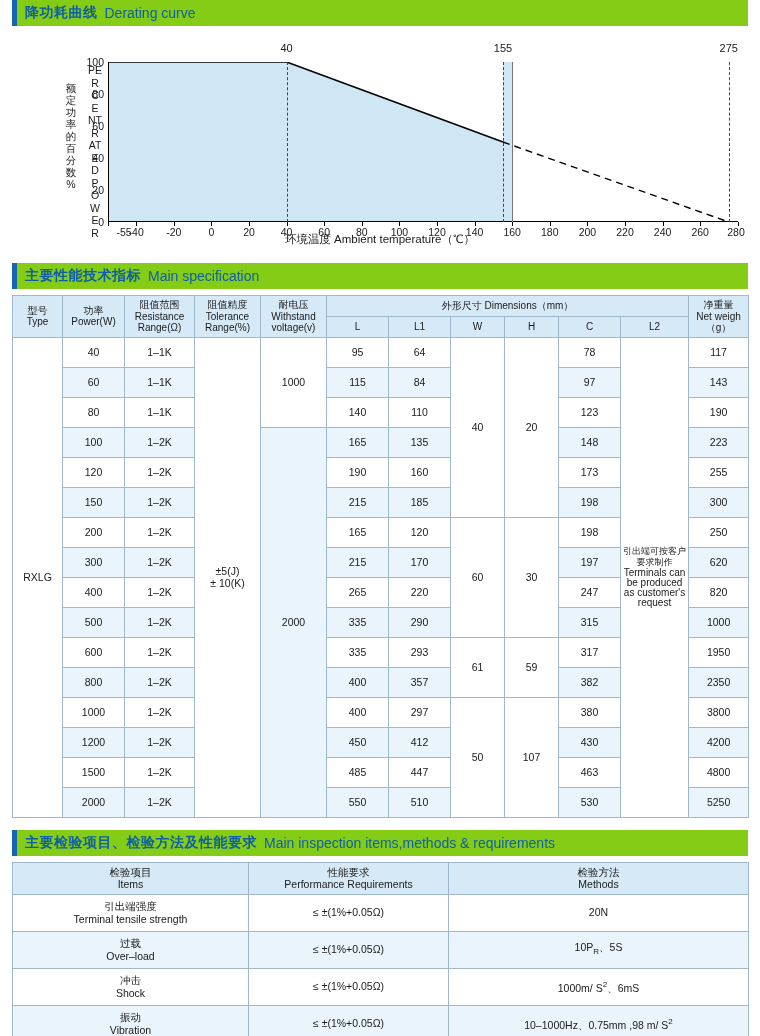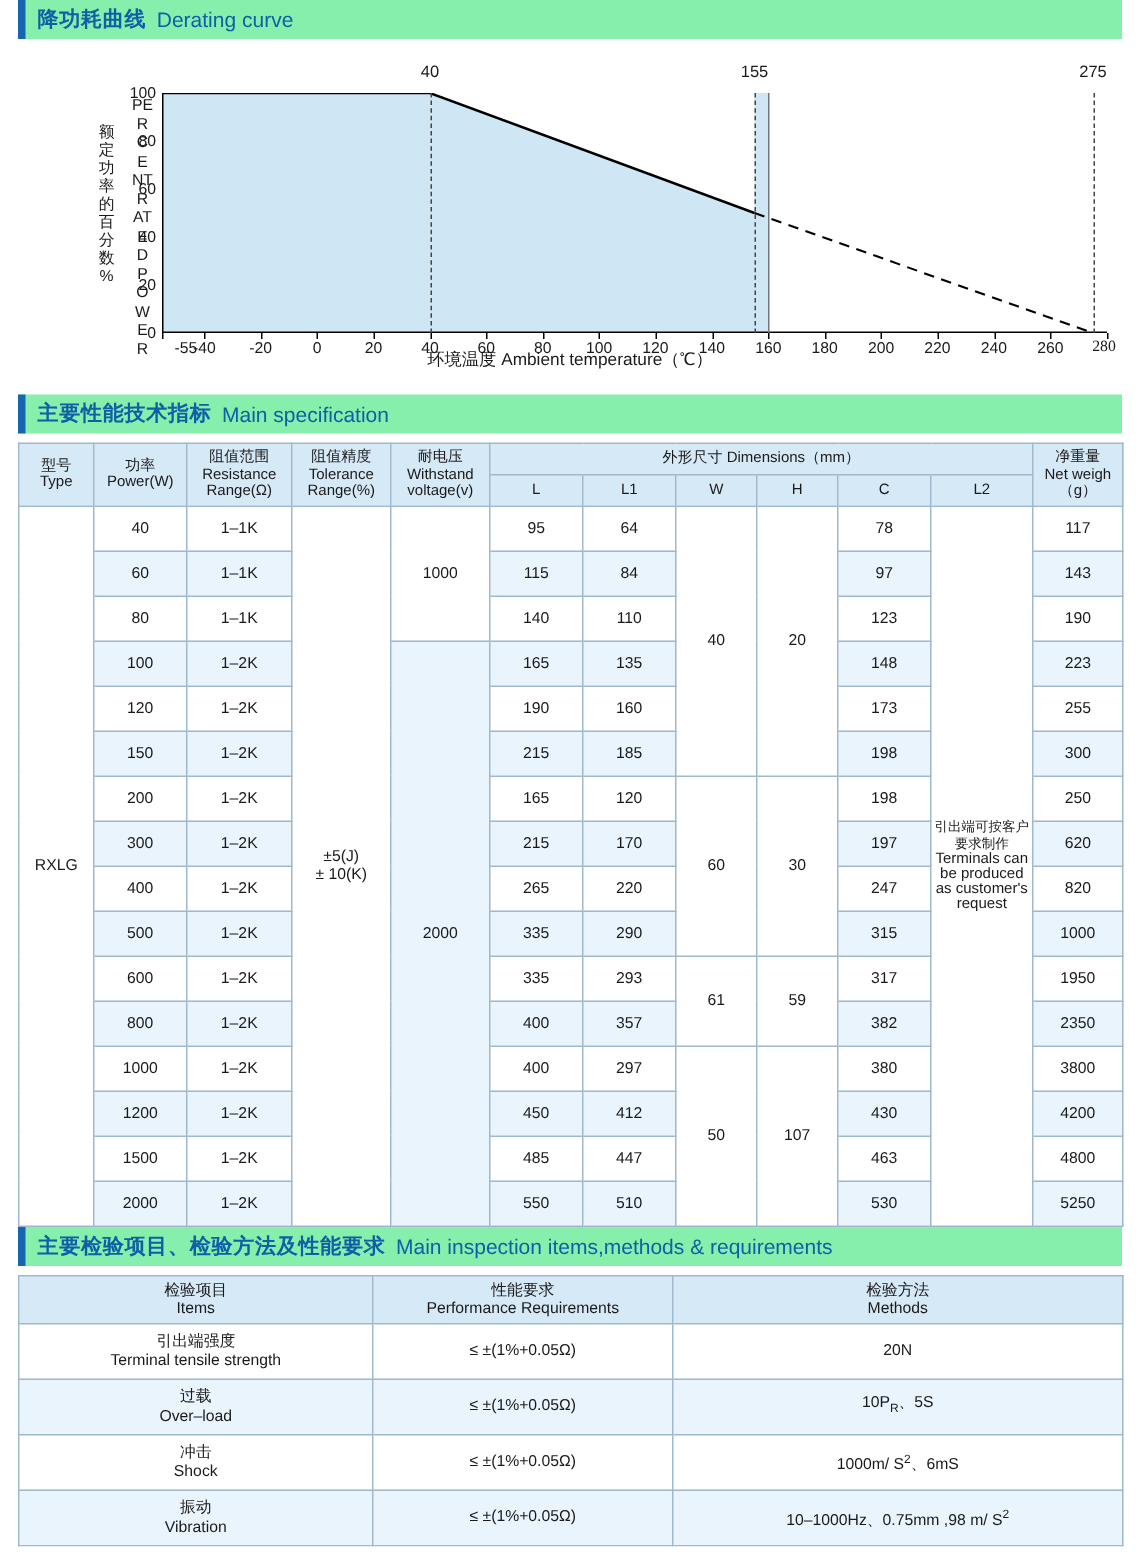--- a/index.html
+++ b/index.html
@@ -9,21 +9,21 @@
     font-family:"Liberation Sans", sans-serif;
     color:#1a1a1a;
     -webkit-font-smoothing:antialiased;
   }
   .page{width:760px;position:relative;}
 
   
   .section-bar{
     display:flex;
     align-items:center;
-    background:#86efac;
+    background:#84cc16;
     border-left:5px solid #1665b0;
     height:26px;
     margin:0 12px 0 12px;
     padding-left:8px;
     box-sizing:border-box;
   }
   .section-bar .cn{
     font-size:14px;
     font-weight:bold;
     color:#0f5fa6;
@@ -145,21 +145,21 @@
 
   
   .insp{margin-top:6px;}
   .insp td{padding:3px 2px;line-height:12.5px;font-size:10.5px;}
   .insp thead td{background:#d6e9f7;font-size:10.5px;}
   .insp tbody tr.alt td{background:#e9f4fc;}
   .insp tbody td{height:30px;}
   .sub{font-size:8px;vertical-align:sub;}
   .sup{font-size:8px;vertical-align:super;}
   .sec2{margin-top:12px;}
-  .sec3{}
+  .sec3{margin-top:12px;}
 </style>
 </head>
 <body>
 
 <div class="page">
 
   <div class="section-bar">
     <span class="cn">降功耗曲线</span>
     <span class="en">Derating curve</span>
   </div>
@@ -207,21 +207,21 @@
       <div class="xtick" style="left:253.8px;">80</div>
       <div class="xtick" style="left:291.4px;">100</div>
       <div class="xtick" style="left:329.0px;">120</div>
       <div class="xtick" style="left:366.6px;">140</div>
       <div class="xtick" style="left:404.2px;">160</div>
       <div class="xtick" style="left:441.8px;">180</div>
       <div class="xtick" style="left:479.4px;">200</div>
       <div class="xtick" style="left:517.0px;">220</div>
       <div class="xtick" style="left:554.6px;">240</div>
       <div class="xtick" style="left:592.2px;">260</div>
-      <div class="xtick" style="left:628px;font-family:Liberation Serif, serif;">280</div>
+      <div class="xtick" style="left:628px;">280</div>
 
       <span class="xtick-mark" style="left:0px;"></span>
       <span class="xtick-mark" style="left:28.2px;"></span>
       <span class="xtick-mark" style="left:65.8px;"></span>
       <span class="xtick-mark" style="left:103.4px;"></span>
       <span class="xtick-mark" style="left:141.0px;"></span>
       <span class="xtick-mark" style="left:178.6px;"></span>
       <span class="xtick-mark" style="left:216.2px;"></span>
       <span class="xtick-mark" style="left:253.8px;"></span>
       <span class="xtick-mark" style="left:291.4px;"></span>

